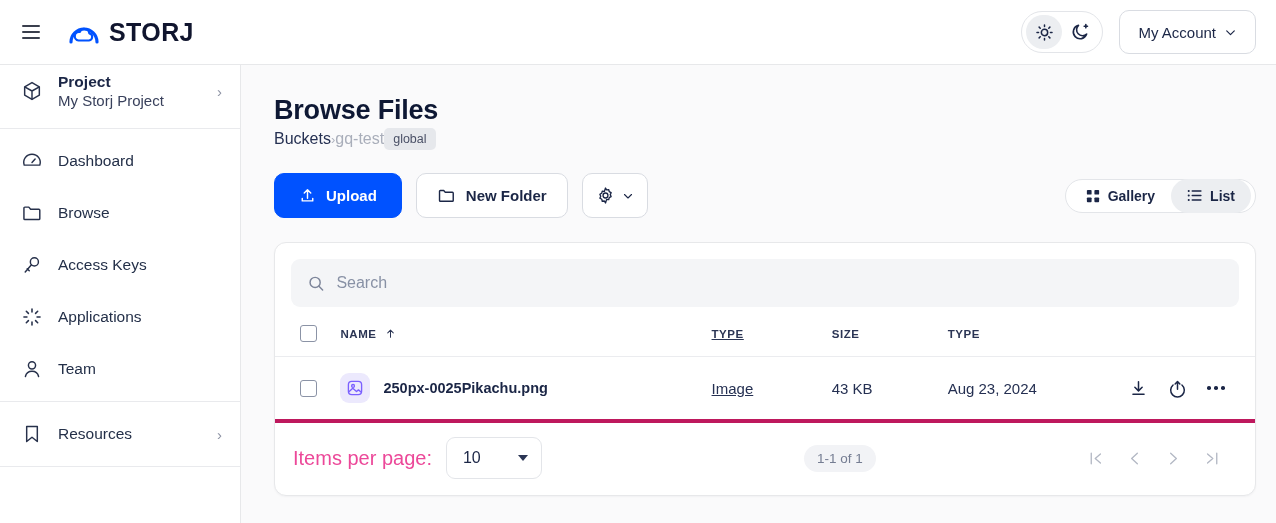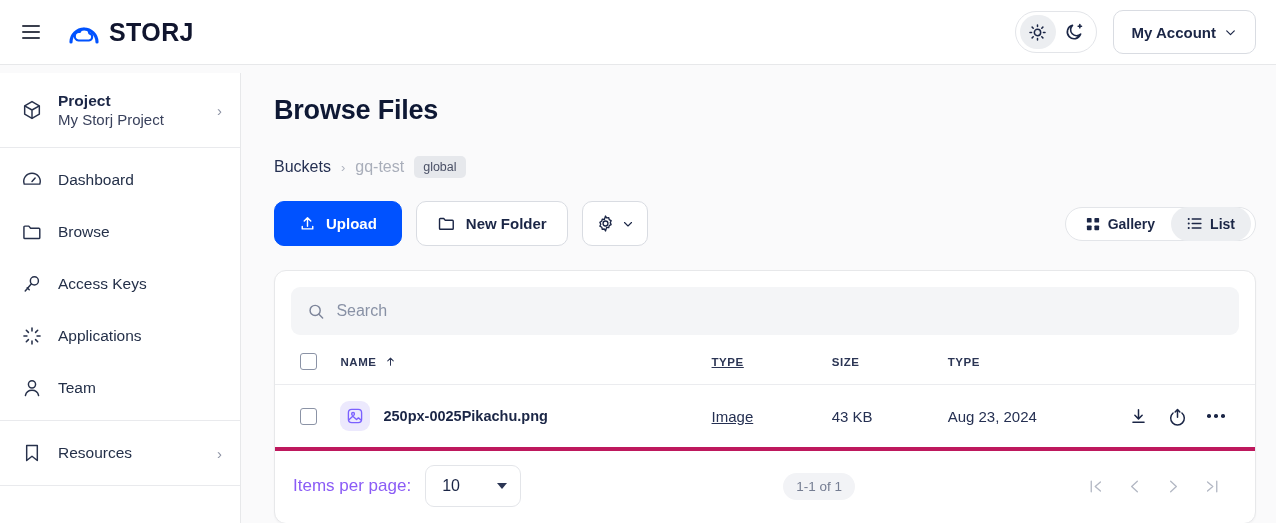--- a/index.html
+++ b/index.html
@@ -40,27 +40,27 @@
   .theme-btn {
     width: 36px; height: 34px; border-radius: 18px;
     display: flex; align-items: center; justify-content: center;
     cursor: pointer; background: transparent;
   }
   .theme-btn.active { background: #eceef1; }
   .account-btn {
     display: flex; align-items: center; gap: 8px;
     height: 44px; padding: 0 18px;
     border: 1px solid #d9dce2; border-radius: 10px; background: #fff;
-    font-size: 15px; font-weight: 700; color: #1b2646; cursor: pointer;
+    font-size: 15px; font-weight: 400; color: #1b2646; cursor: pointer;
     white-space: nowrap;
   }
 
   
   .sidebar {
-    position: absolute; top: 73px; left: 0; width: 241px; bottom: 0;
+    position: absolute; top: 54px; left: 0; width: 241px; bottom: 0;
     background: #ffffff; border-right: 1px solid #e7e8ea;
     padding-top: 6px; z-index: 10;
   }
   .nav-item {
     display: flex; align-items: center; height: 52px;
     padding: 0 18px 0 20px; cursor: pointer; gap: 14px; color: #27314b;
   }
   .nav-item .ico { width: 24px; height: 24px; flex: 0 0 24px; display: flex; align-items: center; justify-content: center; }
   .nav-label { font-size: 15.5px; font-weight: 500; color: #243049; }
   .project-item { height: 62px; align-items: center; }
@@ -69,21 +69,21 @@
   .project-sub { font-size: 15px; font-weight: 400; color: #39415c; line-height: 1.15; }
   .chev-right { margin-left: auto; color: #8d93a4; font-size: 15px; line-height: 1; }
   .nav-sep { height: 1px; background: #e9eaed; margin: 6px 0; }
 
   
   .main {
     position: absolute; top: 65px; left: 256px; right: 0; bottom: 0;
     padding: 30px 20px 0 18px; overflow: hidden;
   }
   .page-title { font-size: 27px; font-weight: 700; color: #0e1834; letter-spacing: -0.2px; }
-  .breadcrumb { display: flex; align-items: center; gap: 10px; margin-top: 30px; }
+  .breadcrumb { display: flex; align-items: center; margin-top: 2px; }
   .crumb-link { font-size: 16px; color: #253052; cursor: pointer; }
   .crumb-sep { color: #aeb3bf; font-size: 13px; }
   .crumb-current { font-size: 16px; color: #a9aeba; }
   .crumb-badge {
     background: #e6e8ec; color: #4a5066; font-size: 12.5px;
     padding: 4px 9px; border-radius: 5px; font-weight: 400;
   }
 
   .toolbar { display: flex; align-items: center; margin-top: 23px; gap: 14px; }
   .btn {
@@ -143,21 +143,21 @@
     display: flex; align-items: center; justify-content: center; flex: 0 0 30px;
   }
   .file-name { font-size: 14.5px; font-weight: 700; color: #1b2646; cursor: pointer; }
   .row-actions { display: flex; align-items: center; justify-content: flex-end; gap: 20px; padding-right: 30px; }
   .act { cursor: pointer; display: flex; align-items: center; color: #1b2646; }
   .dots { display: flex; gap: 3.5px; align-items: center; cursor: pointer; }
   .dots i { width: 3.6px; height: 3.6px; background: #1b2646; border-radius: 50%; display: block; }
 
   
   .tfoot { display: flex; align-items: center; padding: 14px 20px 16px 18px; }
-  .ipp-label { font-size: 17px; color: #8b5cf6; margin-right: 14px; }
+  .ipp-label { font-size: 20px; color: #ec4899; margin-right: 14px; }
   .select {
     width: 96px; height: 42px; border: 1px solid #e3e5e9; border-radius: 9px;
     background: #fff; display: flex; align-items: center; justify-content: space-between;
     padding: 0 13px 0 16px; cursor: pointer;
   }
   .select-val { font-size: 16px; color: #1b2646; }
   .caret { width: 0; height: 0; border-left: 5.5px solid transparent; border-right: 5.5px solid transparent; border-top: 6.5px solid #2b3554; }
   .range-pill {
     margin-left: 262px; background: #f2f3f6; color: #757d92; font-size: 13.5px;
     border-radius: 14px; padding: 6px 13px;

